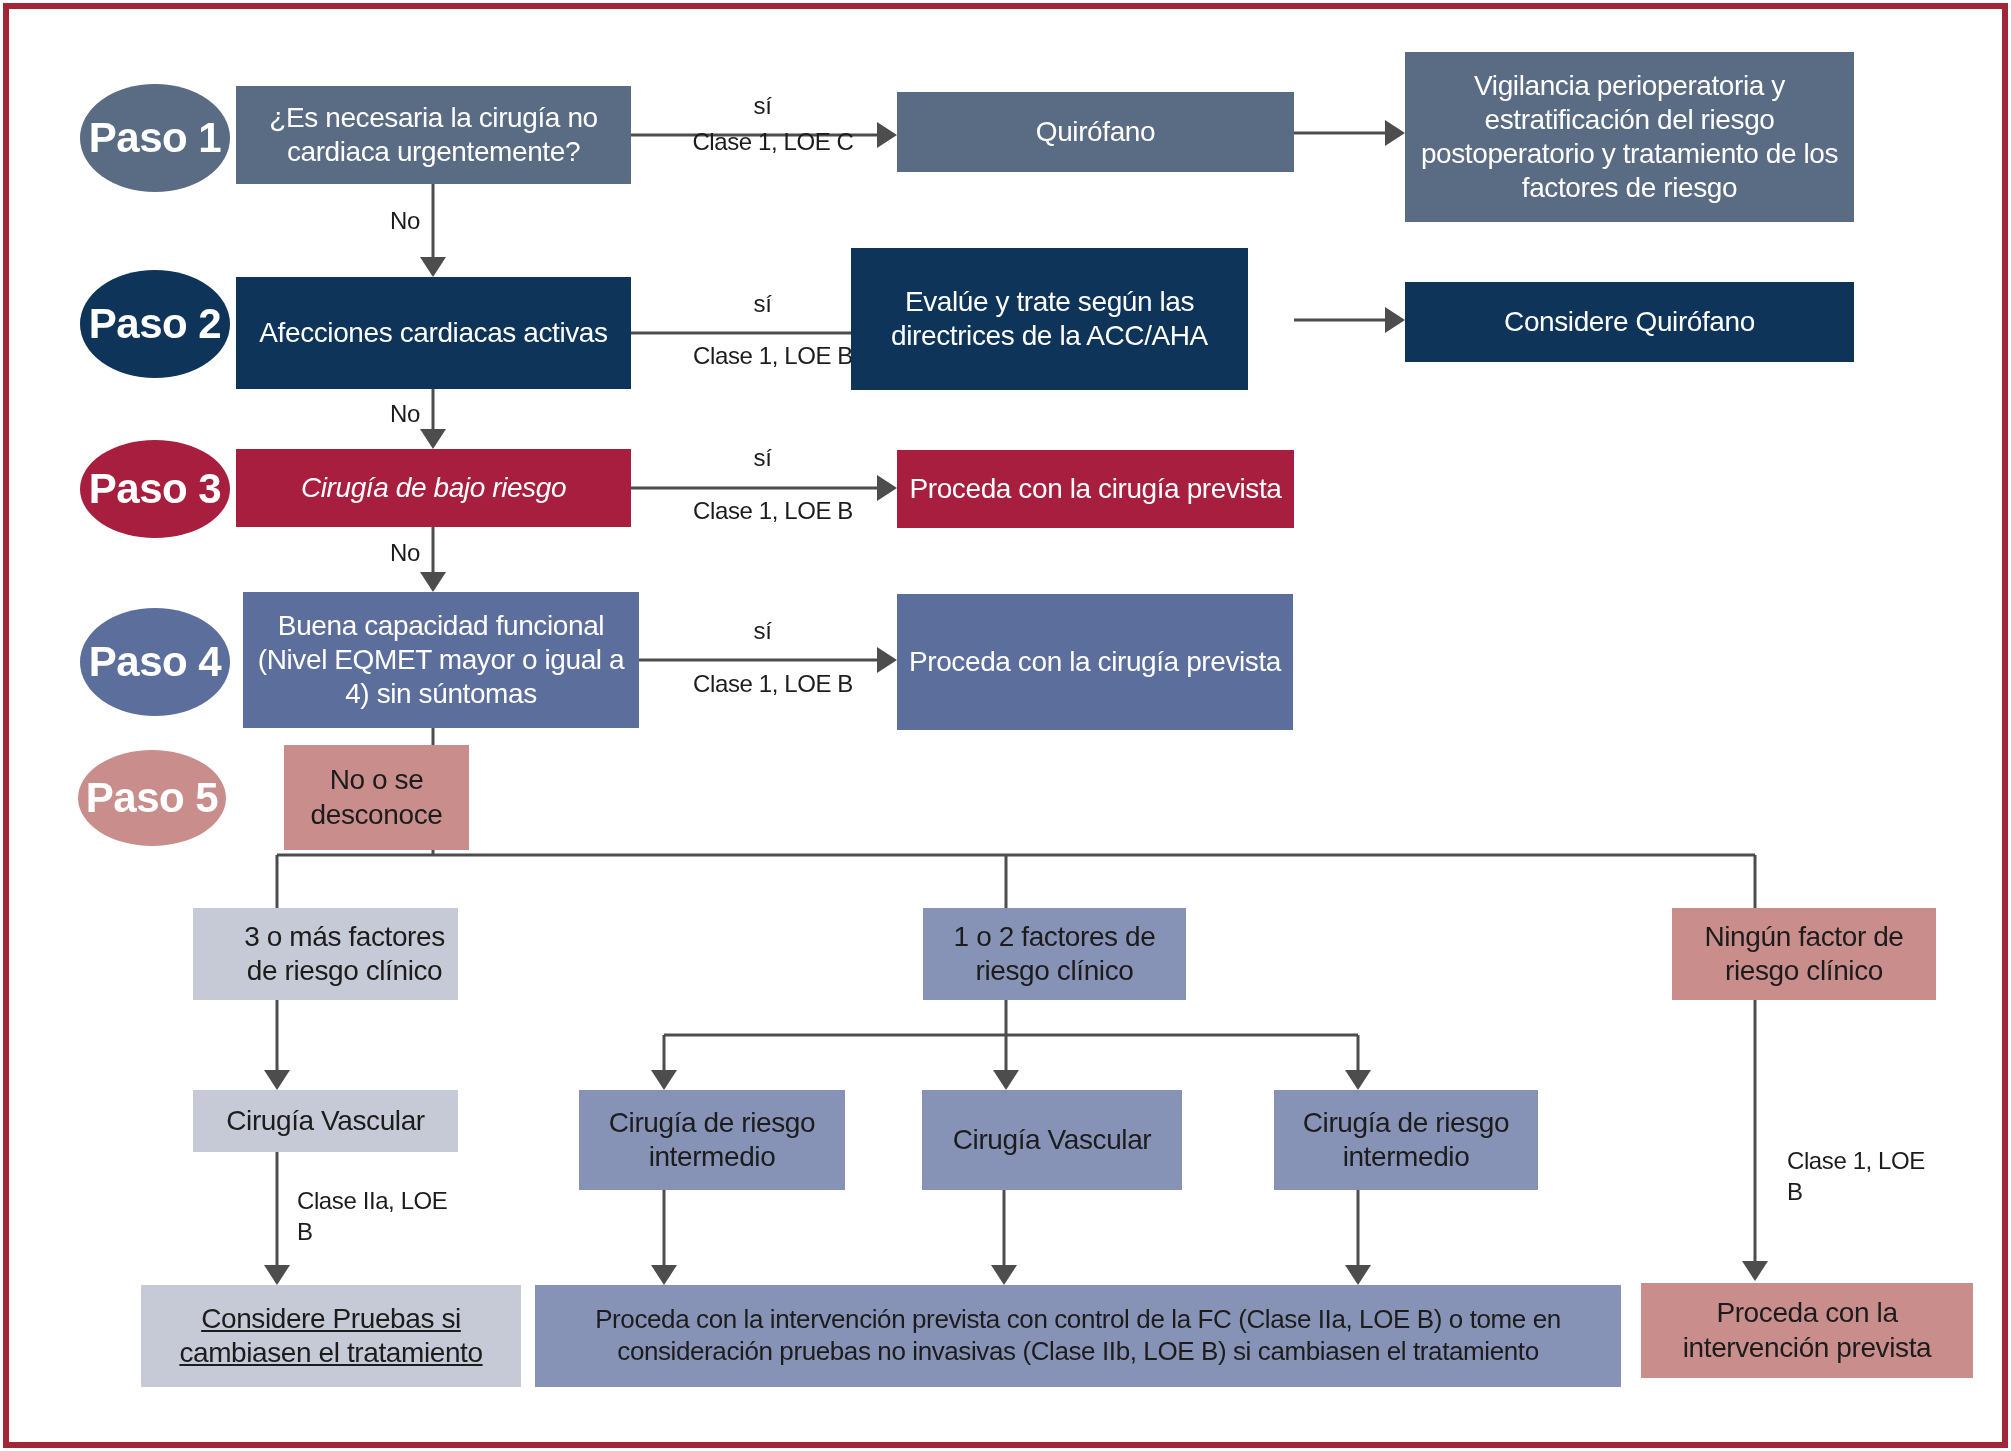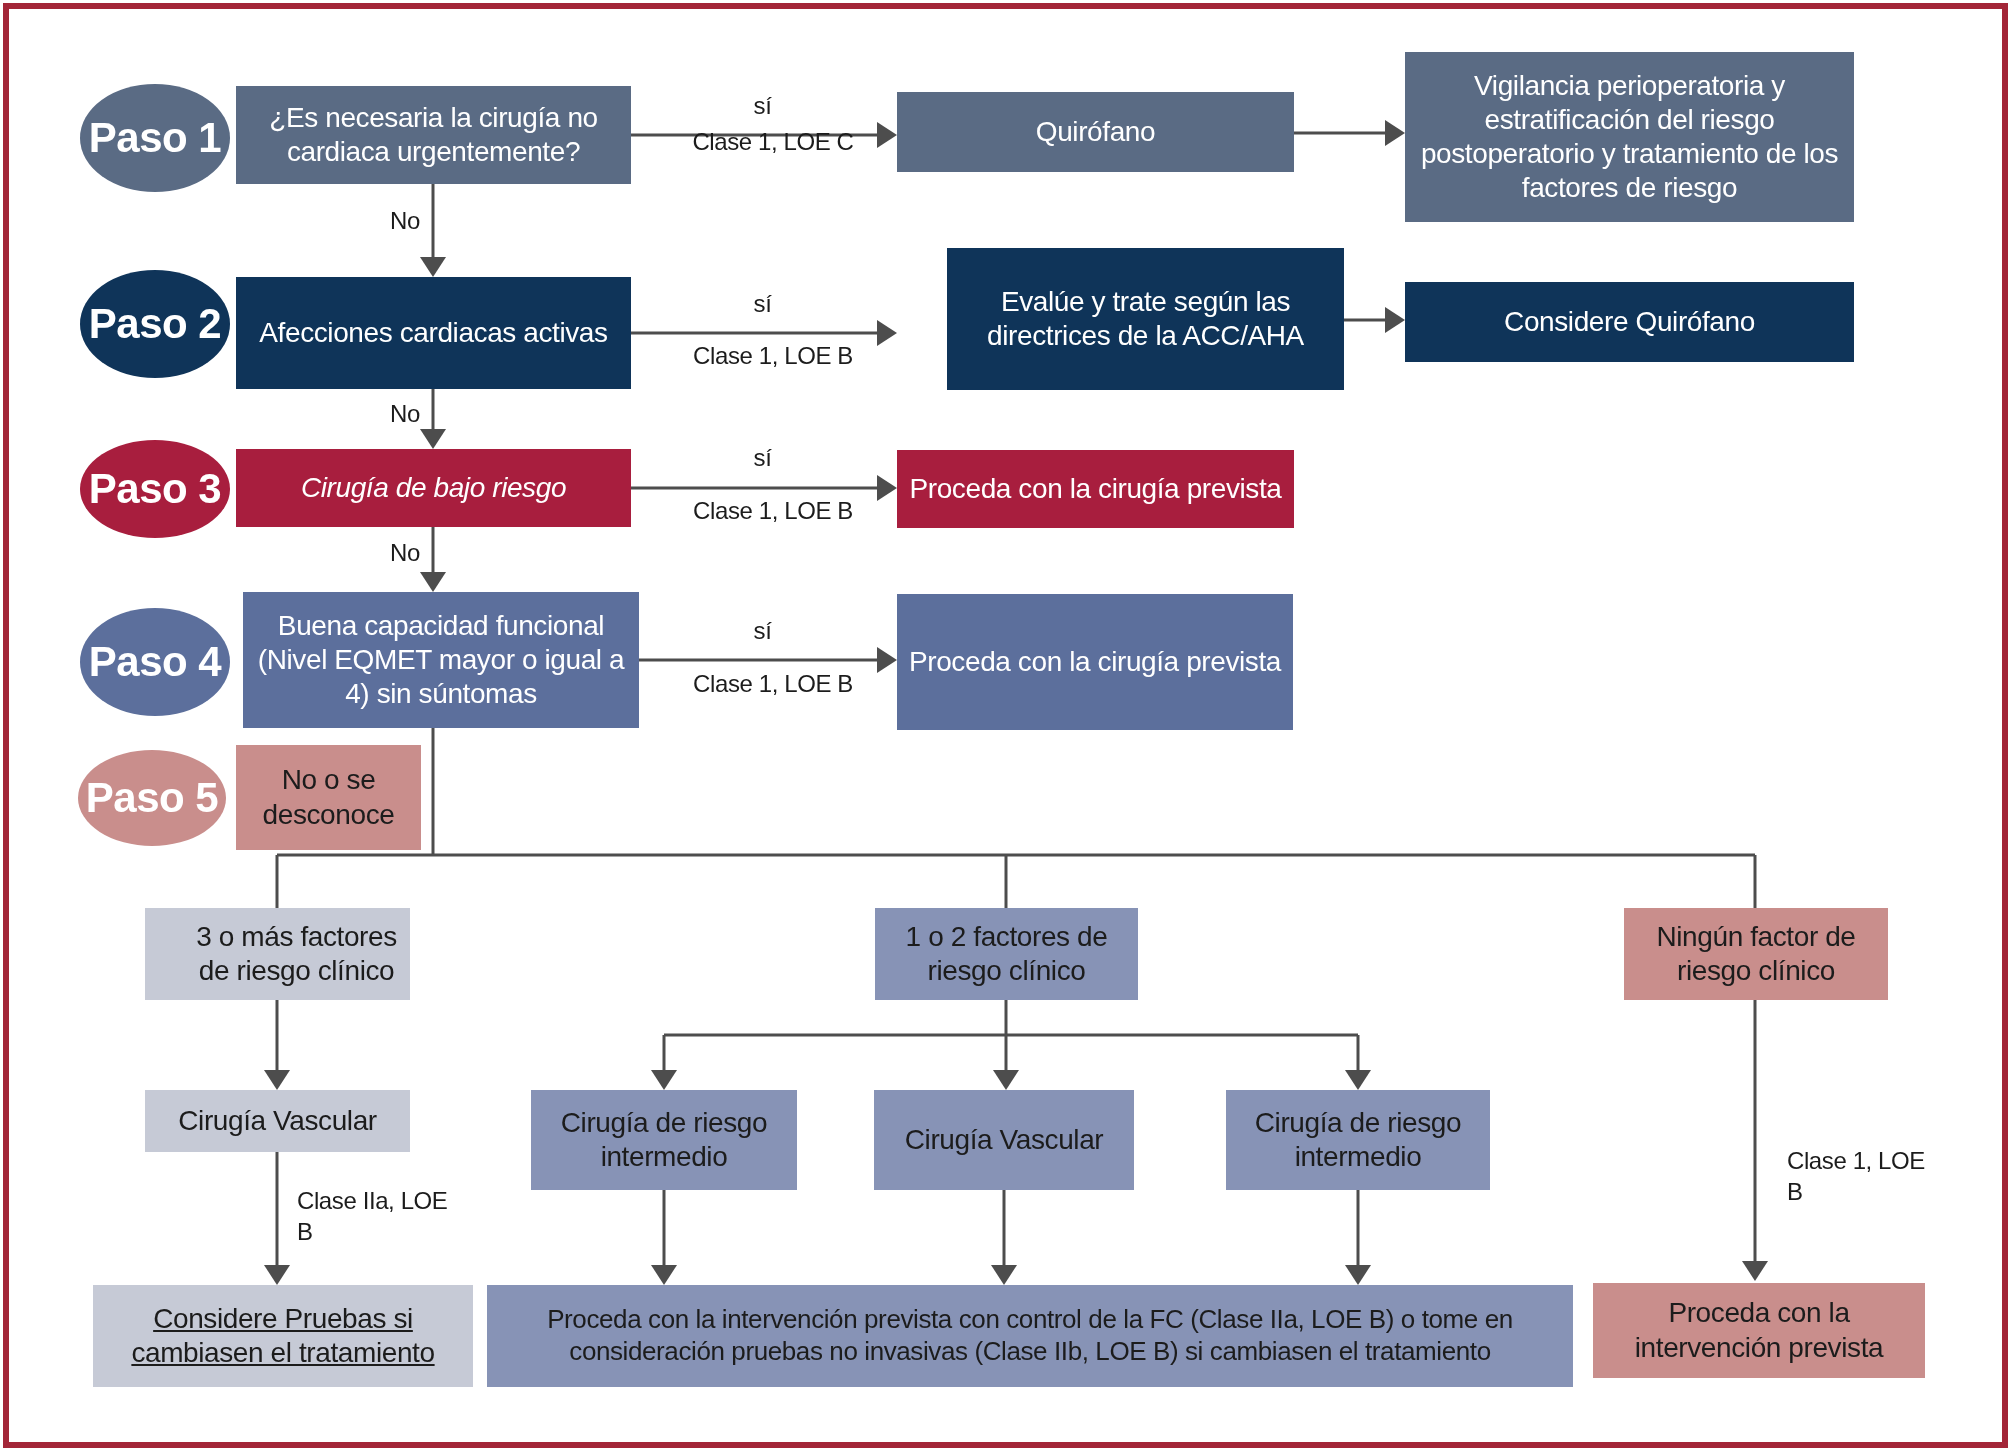--- a/index.html
+++ b/index.html
@@ -8,21 +8,21 @@
     font-family:"Liberation Sans", sans-serif;
   }
   .frame{position:absolute;inset:3px;border:6px solid var(--border,#a32638);pointer-events:none;}
   svg.connectors{position:absolute;left:0;top:0;}
   .node{
     position:absolute;display:flex;align-items:center;justify-content:center;
     text-align:center;font-size:28px;line-height:1.22;letter-spacing:-0.4px;padding:4px 8px;
     box-sizing:border-box;
   }
   .white{color:#ffffff;}
-  .dark{color:#1c1c1c;}
+  .dark{color:#1c1c1c;margin-left:48px;}
   .slate{background:var(--slate,#5a6b84);}
   .navy{background:var(--navy,#0f3459);}
   .red{background:var(--red,#a81e3e);}
   .blue{background:var(--blue,#5c6f9c);}
   .rose{background:var(--rose,#c98e8c);}
   .gray{background:var(--gray,#c6cad6);}
   .peri{background:var(--peri,#8793b6);}
   .oval{
     position:absolute;border-radius:50%;display:flex;align-items:center;justify-content:center;
     color:#fff;font-weight:bold;font-size:42px;letter-spacing:-0.5px;
@@ -106,21 +106,21 @@
   <div class="node slate white" style="left:236px;top:86px;width:395px;height:98px;">¿Es necesaria la cirugía no cardiaca urgentemente?</div>
   <div class="lbl ctr" style="left:700px;top:90px;width:125px;">sí</div>
   <div class="lbl ctr" style="left:663px;top:126px;width:220px;text-align:center;">Clase 1, LOE C</div>
   <div class="node slate white" style="left:897px;top:92px;width:397px;height:80px;">Quirófano</div>
   <div class="node slate white" style="left:1405px;top:52px;width:449px;height:170px;">Vigilancia perioperatoria y estratificación del riesgo postoperatorio y tratamiento de los factores de riesgo</div>
   <div class="lbl rgt" style="left:356px;top:205px;width:64px;">No</div>
 
   <div class="node navy white" style="left:236px;top:277px;width:395px;height:112px;">Afecciones cardiacas activas</div>
   <div class="lbl ctr" style="left:700px;top:288px;width:125px;">sí</div>
   <div class="lbl ctr" style="left:663px;top:340px;width:220px;">Clase 1, LOE B</div>
-  <div class="node navy white" style="left:947px;top:248px;width:397px;height:142px;">Evalúe y trate según las directrices de la ACC/AHA</div>
+  <div class="node navy white" style="left:851px;top:248px;width:397px;height:142px;">Evalúe y trate según las directrices de la ACC/AHA</div>
   <div class="node navy white" style="left:1405px;top:282px;width:449px;height:80px;">Considere Quirófano</div>
   <div class="lbl rgt" style="left:356px;top:398px;width:64px;">No</div>
 
   <div class="node red white" style="left:236px;top:449px;width:395px;height:78px;font-style:italic;">Cirugía de bajo riesgo</div>
   <div class="lbl ctr" style="left:700px;top:442px;width:125px;">sí</div>
   <div class="lbl ctr" style="left:663px;top:495px;width:220px;">Clase 1, LOE B</div>
   <div class="node red white" style="left:897px;top:450px;width:397px;height:78px;">Proceda con la cirugía prevista</div>
   <div class="lbl rgt" style="left:356px;top:537px;width:64px;">No</div>
 
   <div class="node blue white" style="left:243px;top:592px;width:396px;height:136px;">Buena capacidad funcional (Nivel EQMET mayor o igual a 4) sin súntomas</div>

